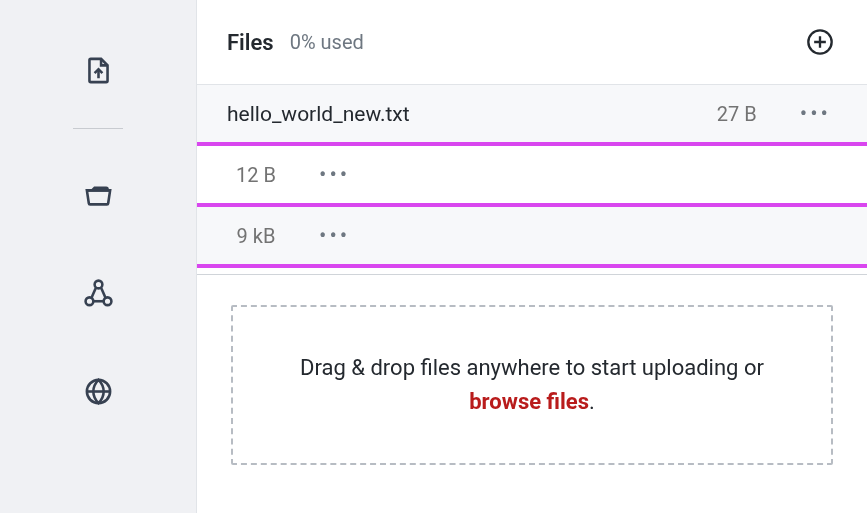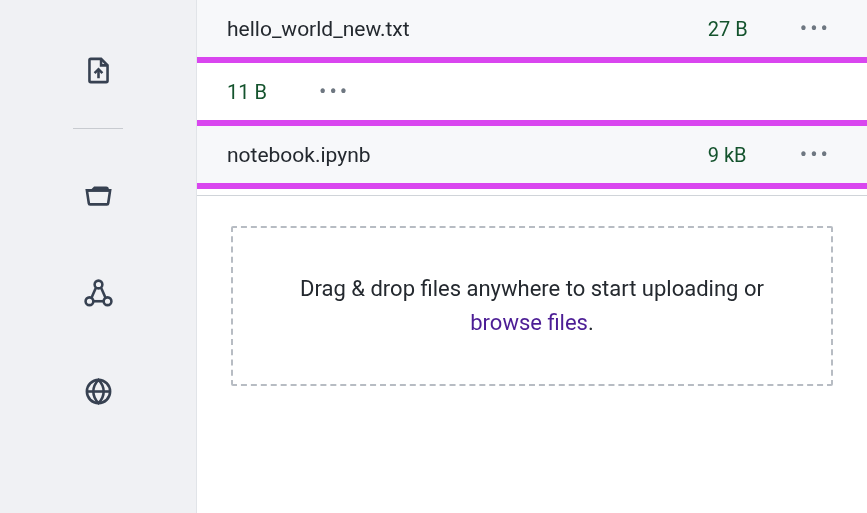--- a/index.html
+++ b/index.html
@@ -92,36 +92,36 @@
     .file-list {
       display: flex;
       flex-direction: column;
     }
     .file-row {
       display: flex;
       align-items: center;
       padding: 16px 30px 16px 30px;
       font-size: 21px;
       color: #24292f;
-      border-bottom: 6px solid #d946ef;
+      border-bottom: 4px solid #d946ef;
       cursor: pointer;
     }
     .file-row:nth-child(odd) {
       background: #f7f8fa;
     }
     .file-row:nth-child(even) {
       background: #ffffff;
     }
     .file-name { flex: 1; }
     .file-size {
-      color: #14532d;
+      color: #737373;
       font-size: 20px;
       margin-right: 28px;
       min-width: 58px;
-      text-align: left;
+      text-align: center;
     }
     .file-more {
       color: #6e7781;
       font-size: 22px;
       letter-spacing: 3px;
       cursor: pointer;
       padding: 0 6px;
     }
     .hr {
       height: 1px;
@@ -134,22 +134,22 @@
       border-radius: 2px;
       padding: 44px 40px;
       text-align: center;
       font-size: 22px;
       line-height: 1.55;
       color: #24292f;
       cursor: pointer;
       background: #ffffff;
     }
     .browse-link {
-      color: #4c1d95;
-      font-weight: 400;
+      color: #b91c1c;
+      font-weight: 700;
       cursor: pointer;
     }
   </style>
 </head>
 <body>
 
 <div class="root">
 
   <div class="sidebar">
     <div class="sidebar-icon-wrap" title="Upload">
@@ -181,33 +181,43 @@
       <svg viewBox="0 0 24 24">
           <circle cx="12" cy="12" r="9"></circle>
           <path d="M3 12h18"></path>
           <path d="M12 3c2.5 2.5 4 5.5 4 9s-1.5 6.5-4 9c-2.5-2.5-4-5.5-4-9s1.5-6.5 4-9z"></path>
         </svg>
     </div>
   </div>
 
   <div class="main">
 
+    <div class="header">
+      <span class="header-title">Files</span>
+      <span class="header-sub">0% used</span>
+      <span class="header-spacer"></span>
+      <span class="add-btn" title="Add">
+        <svg viewBox="0 0 24 24">
+            <circle cx="12" cy="12" r="10"></circle>
+            <path d="M12 7v10M7 12h10"></path>
+          </svg>
+      </span>
+    </div>
 
     <div class="file-list">
       <div class="file-row">
         <span class="file-name">hello_world_new.txt</span>
         <span class="file-size">27 B</span>
         <span class="file-more">•••</span>
       </div>
       <div class="file-row">
-        <span class="file-size">11 B</span>
+        <span class="file-size">12 B</span>
         <span class="file-more">•••</span>
       </div>
       <div class="file-row">
-        <span class="file-name">notebook.ipynb</span>
         <span class="file-size">9 kB</span>
         <span class="file-more">•••</span>
       </div>
     </div>
 
     <div class="hr"></div>
 
     <div class="dropzone">
       <span>Drag &amp; drop files anywhere to start uploading or </span><span class="browse-link">browse files</span><span>.</span>
     </div>

